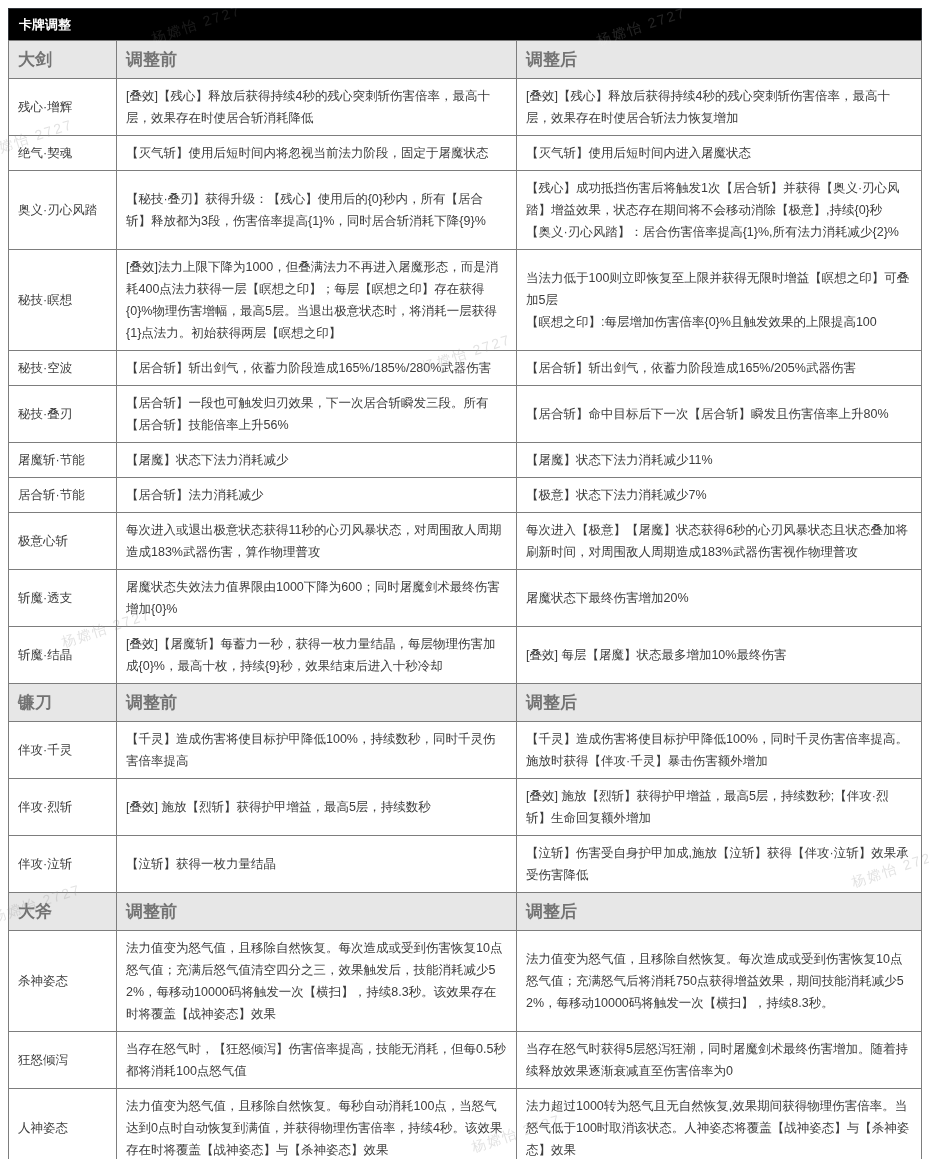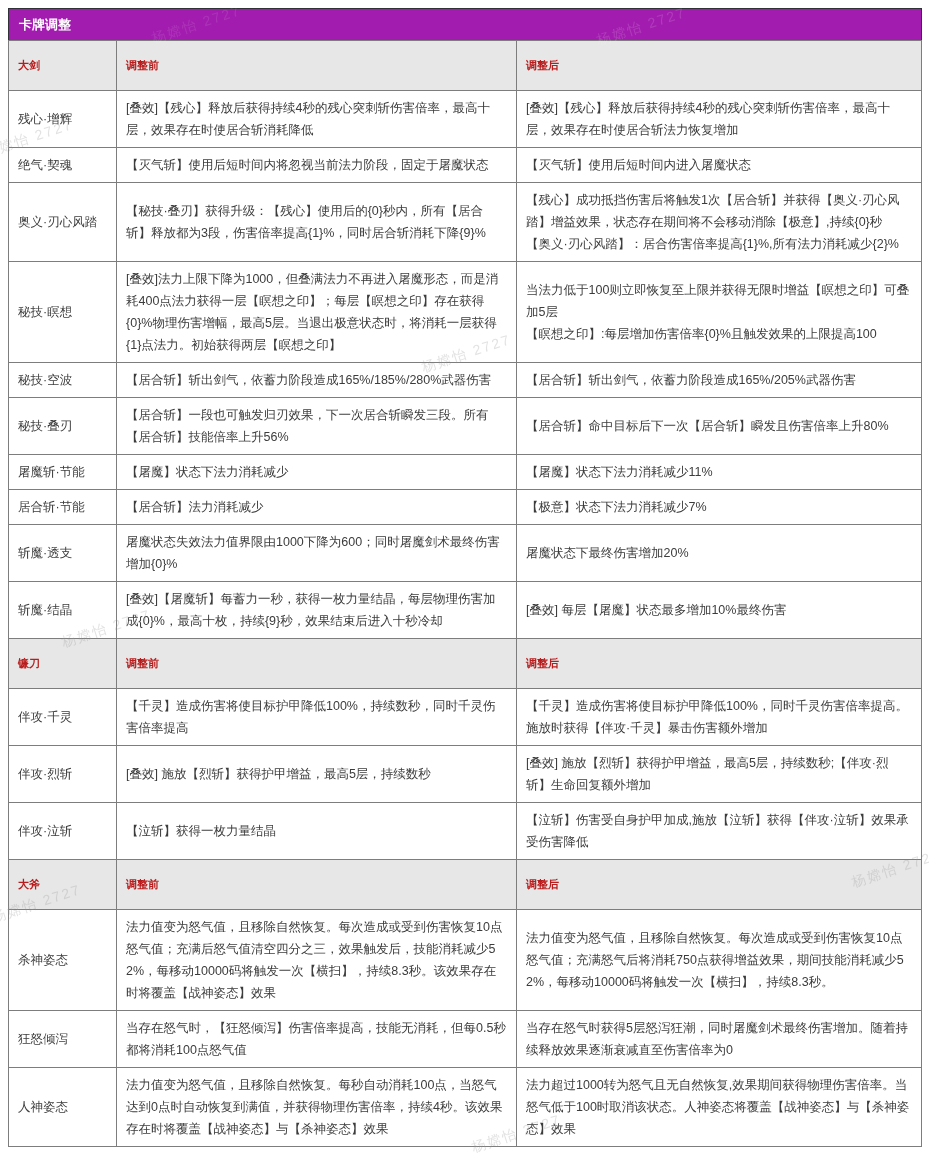--- a/index.html
+++ b/index.html
@@ -16,34 +16,34 @@
     border-collapse: collapse;
     table-layout: fixed;
     position: absolute;
     left: 8px;
     top: 8px;
     width: 913px;
     background: #ffffff;
   }
   td { border: 1px solid #7d7d7d; word-break: break-all; }
   tr.title-row td {
-    background: #a21caf;
+    background: #000000;
     border: 1px solid #2f3338;
     border-bottom: 1px solid #7d7d7d;
     color: #ffffff;
     font-weight: bold;
     font-size: 13px;
     padding: 7px 10px 6px 10px;
   }
   tr.section-row td {
     background: #e7e7e7;
-    color: #b91c1c;
+    color: #737373;
     font-weight: bold;
-    font-size: 11px;
-    padding: 17px 9px;
+    font-size: 17px;
+    padding: 7px 9px;
   }
   tr.data-row td {
     background: #ffffff;
     color: #3c3c3c;
     font-size: 12.5px;
     line-height: 22px;
     padding: 6px 9px;
     vertical-align: middle;
     white-space: pre-line;
   }
@@ -141,20 +141,25 @@
       <td>【屠魔】状态下法力消耗减少</td>
       <td>【屠魔】状态下法力消耗减少11%</td>
     </tr>
 
     <tr class="data-row">
       <td class="name-cell">居合斩·节能</td>
       <td>【居合斩】法力消耗减少</td>
       <td>【极意】状态下法力消耗减少7%</td>
     </tr>
 
+    <tr class="data-row">
+      <td class="name-cell">极意心斩</td>
+      <td>每次进入或退出极意状态获得11秒的心刃风暴状态，对周围敌人周期造成183%武器伤害，算作物理普攻</td>
+      <td>每次进入【极意】【屠魔】状态获得6秒的心刃风暴状态且状态叠加将刷新时间，对周围敌人周期造成183%武器伤害视作物理普攻</td>
+    </tr>
 
     <tr class="data-row">
       <td class="name-cell">斩魔·透支</td>
       <td>屠魔状态失效法力值界限由1000下降为600；同时屠魔剑术最终伤害增加{0}%</td>
       <td>屠魔状态下最终伤害增加20%</td>
     </tr>
 
     <tr class="data-row">
       <td class="name-cell">斩魔·结晶</td>
       <td>[叠效]【屠魔斩】每蓄力一秒，获得一枚力量结晶，每层物理伤害加成{0}%，最高十枚，持续{9}秒，效果结束后进入十秒冷却</td>

